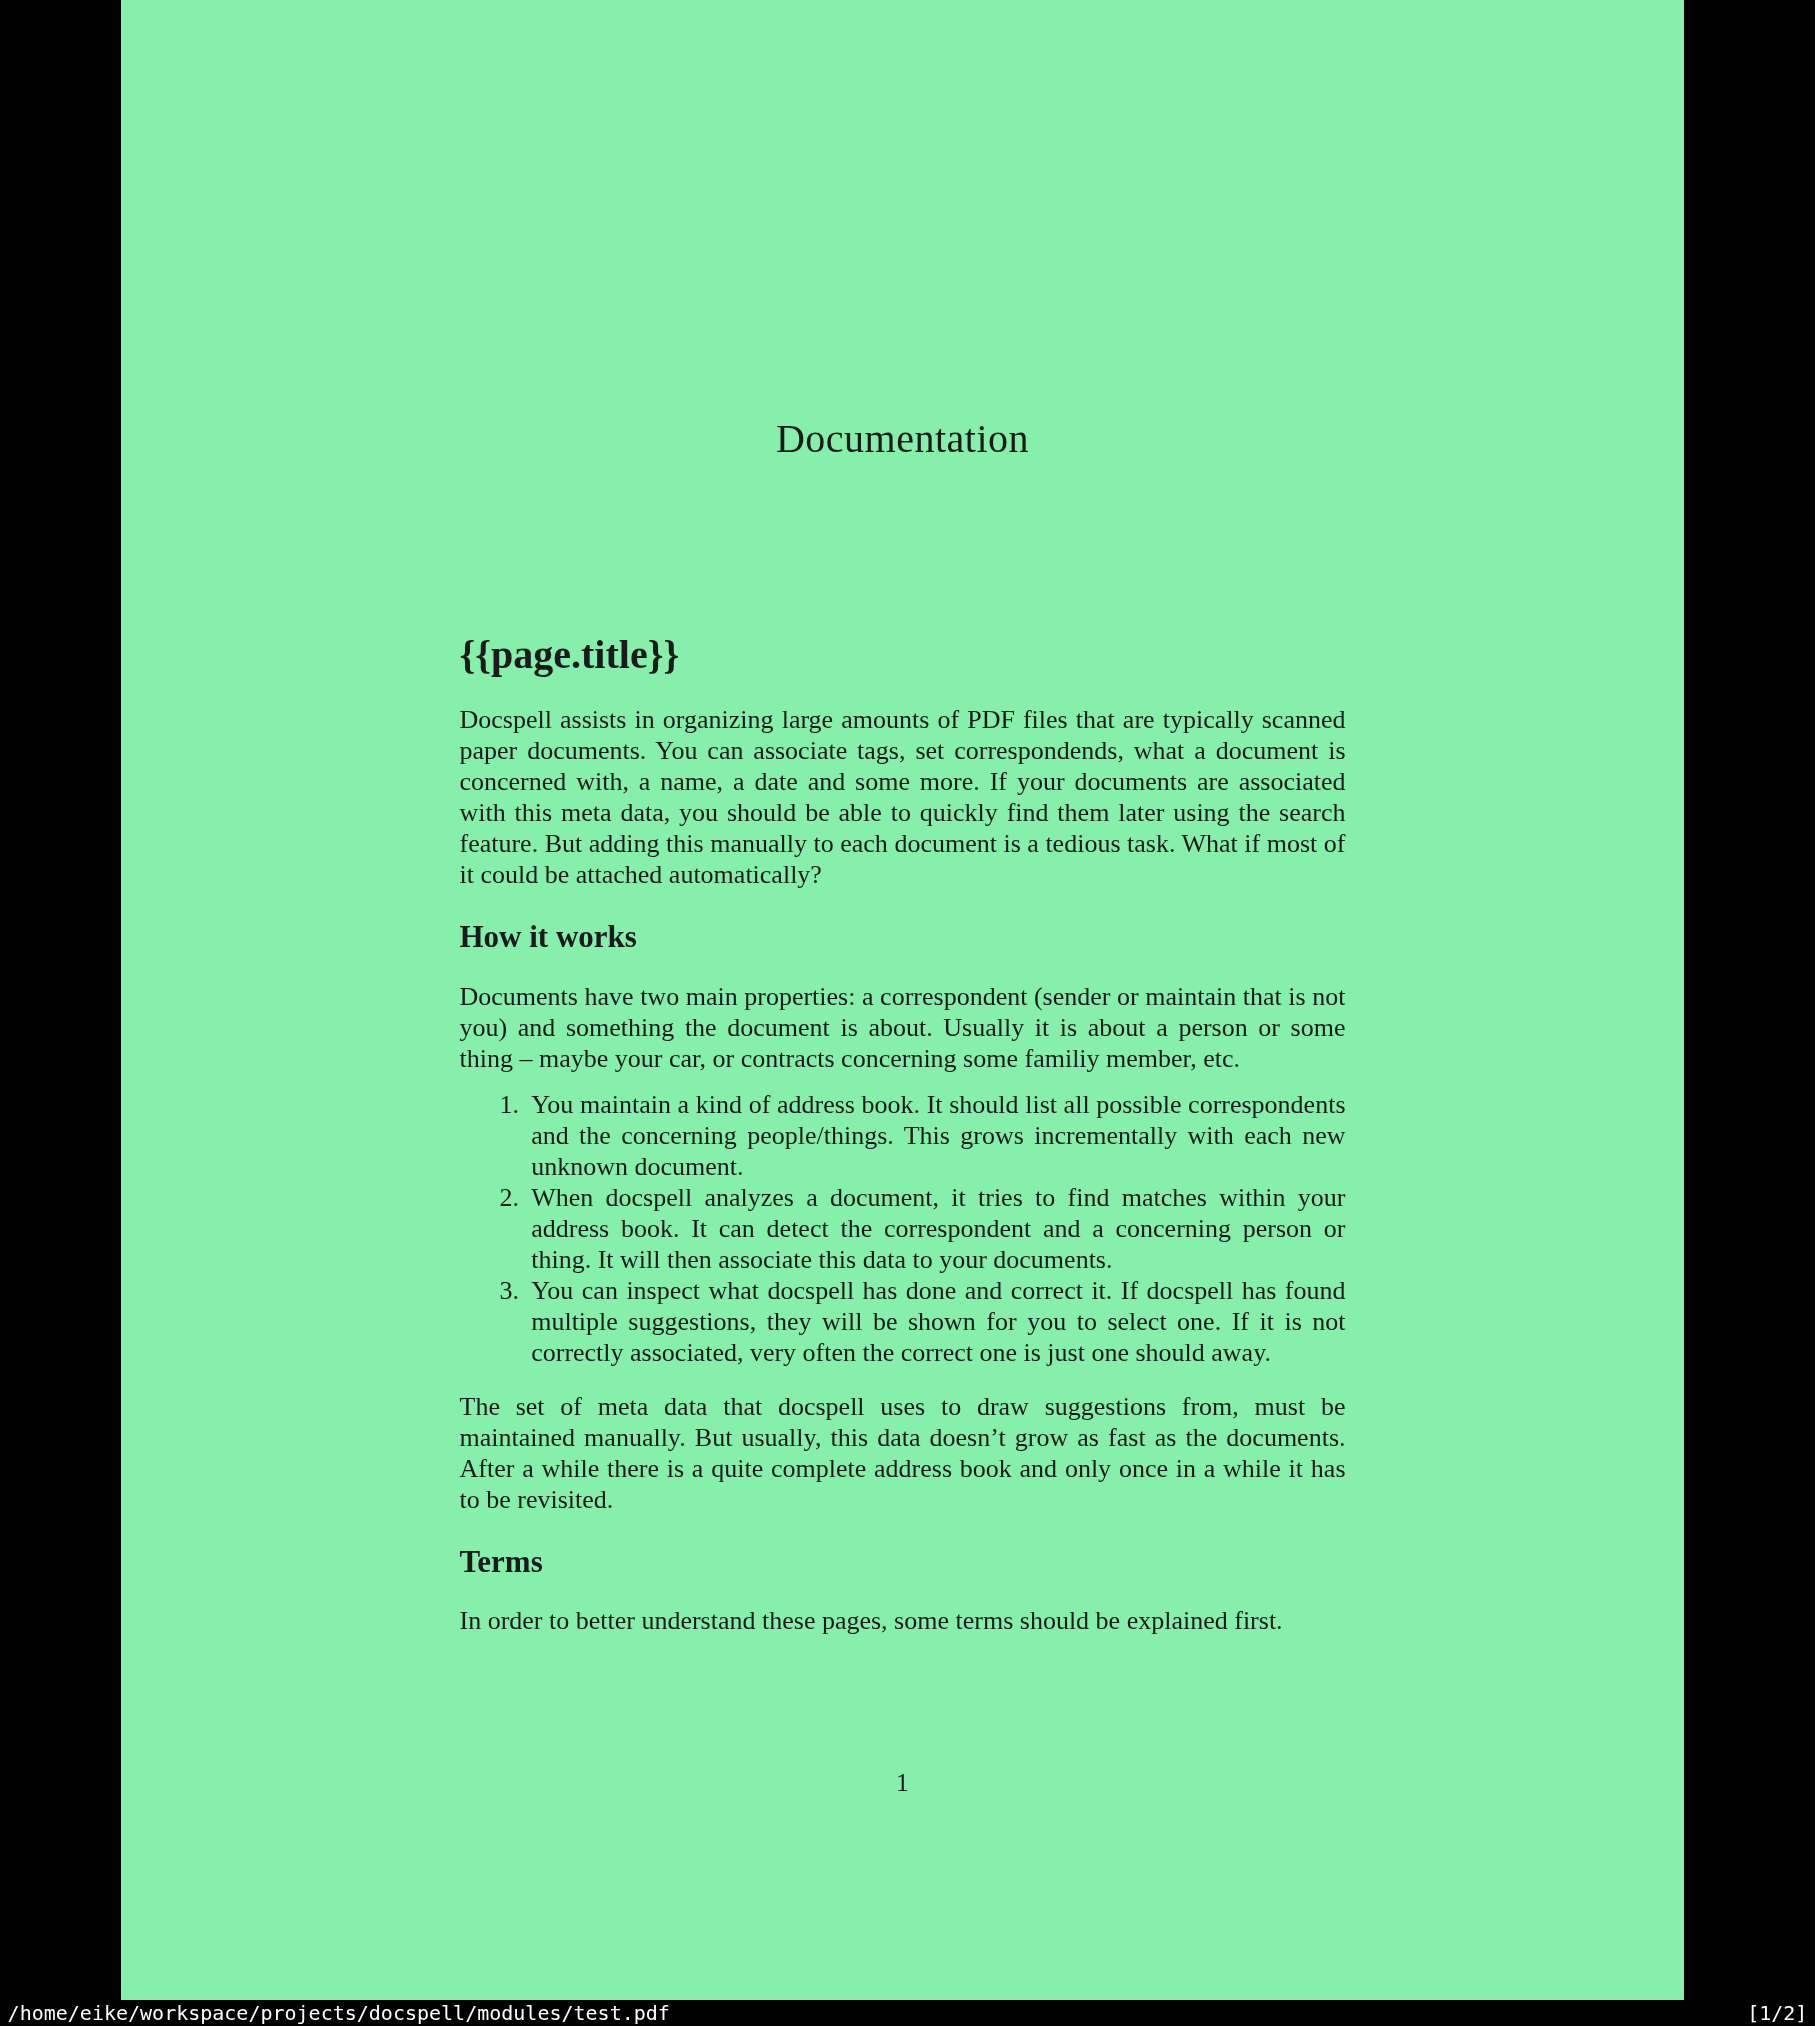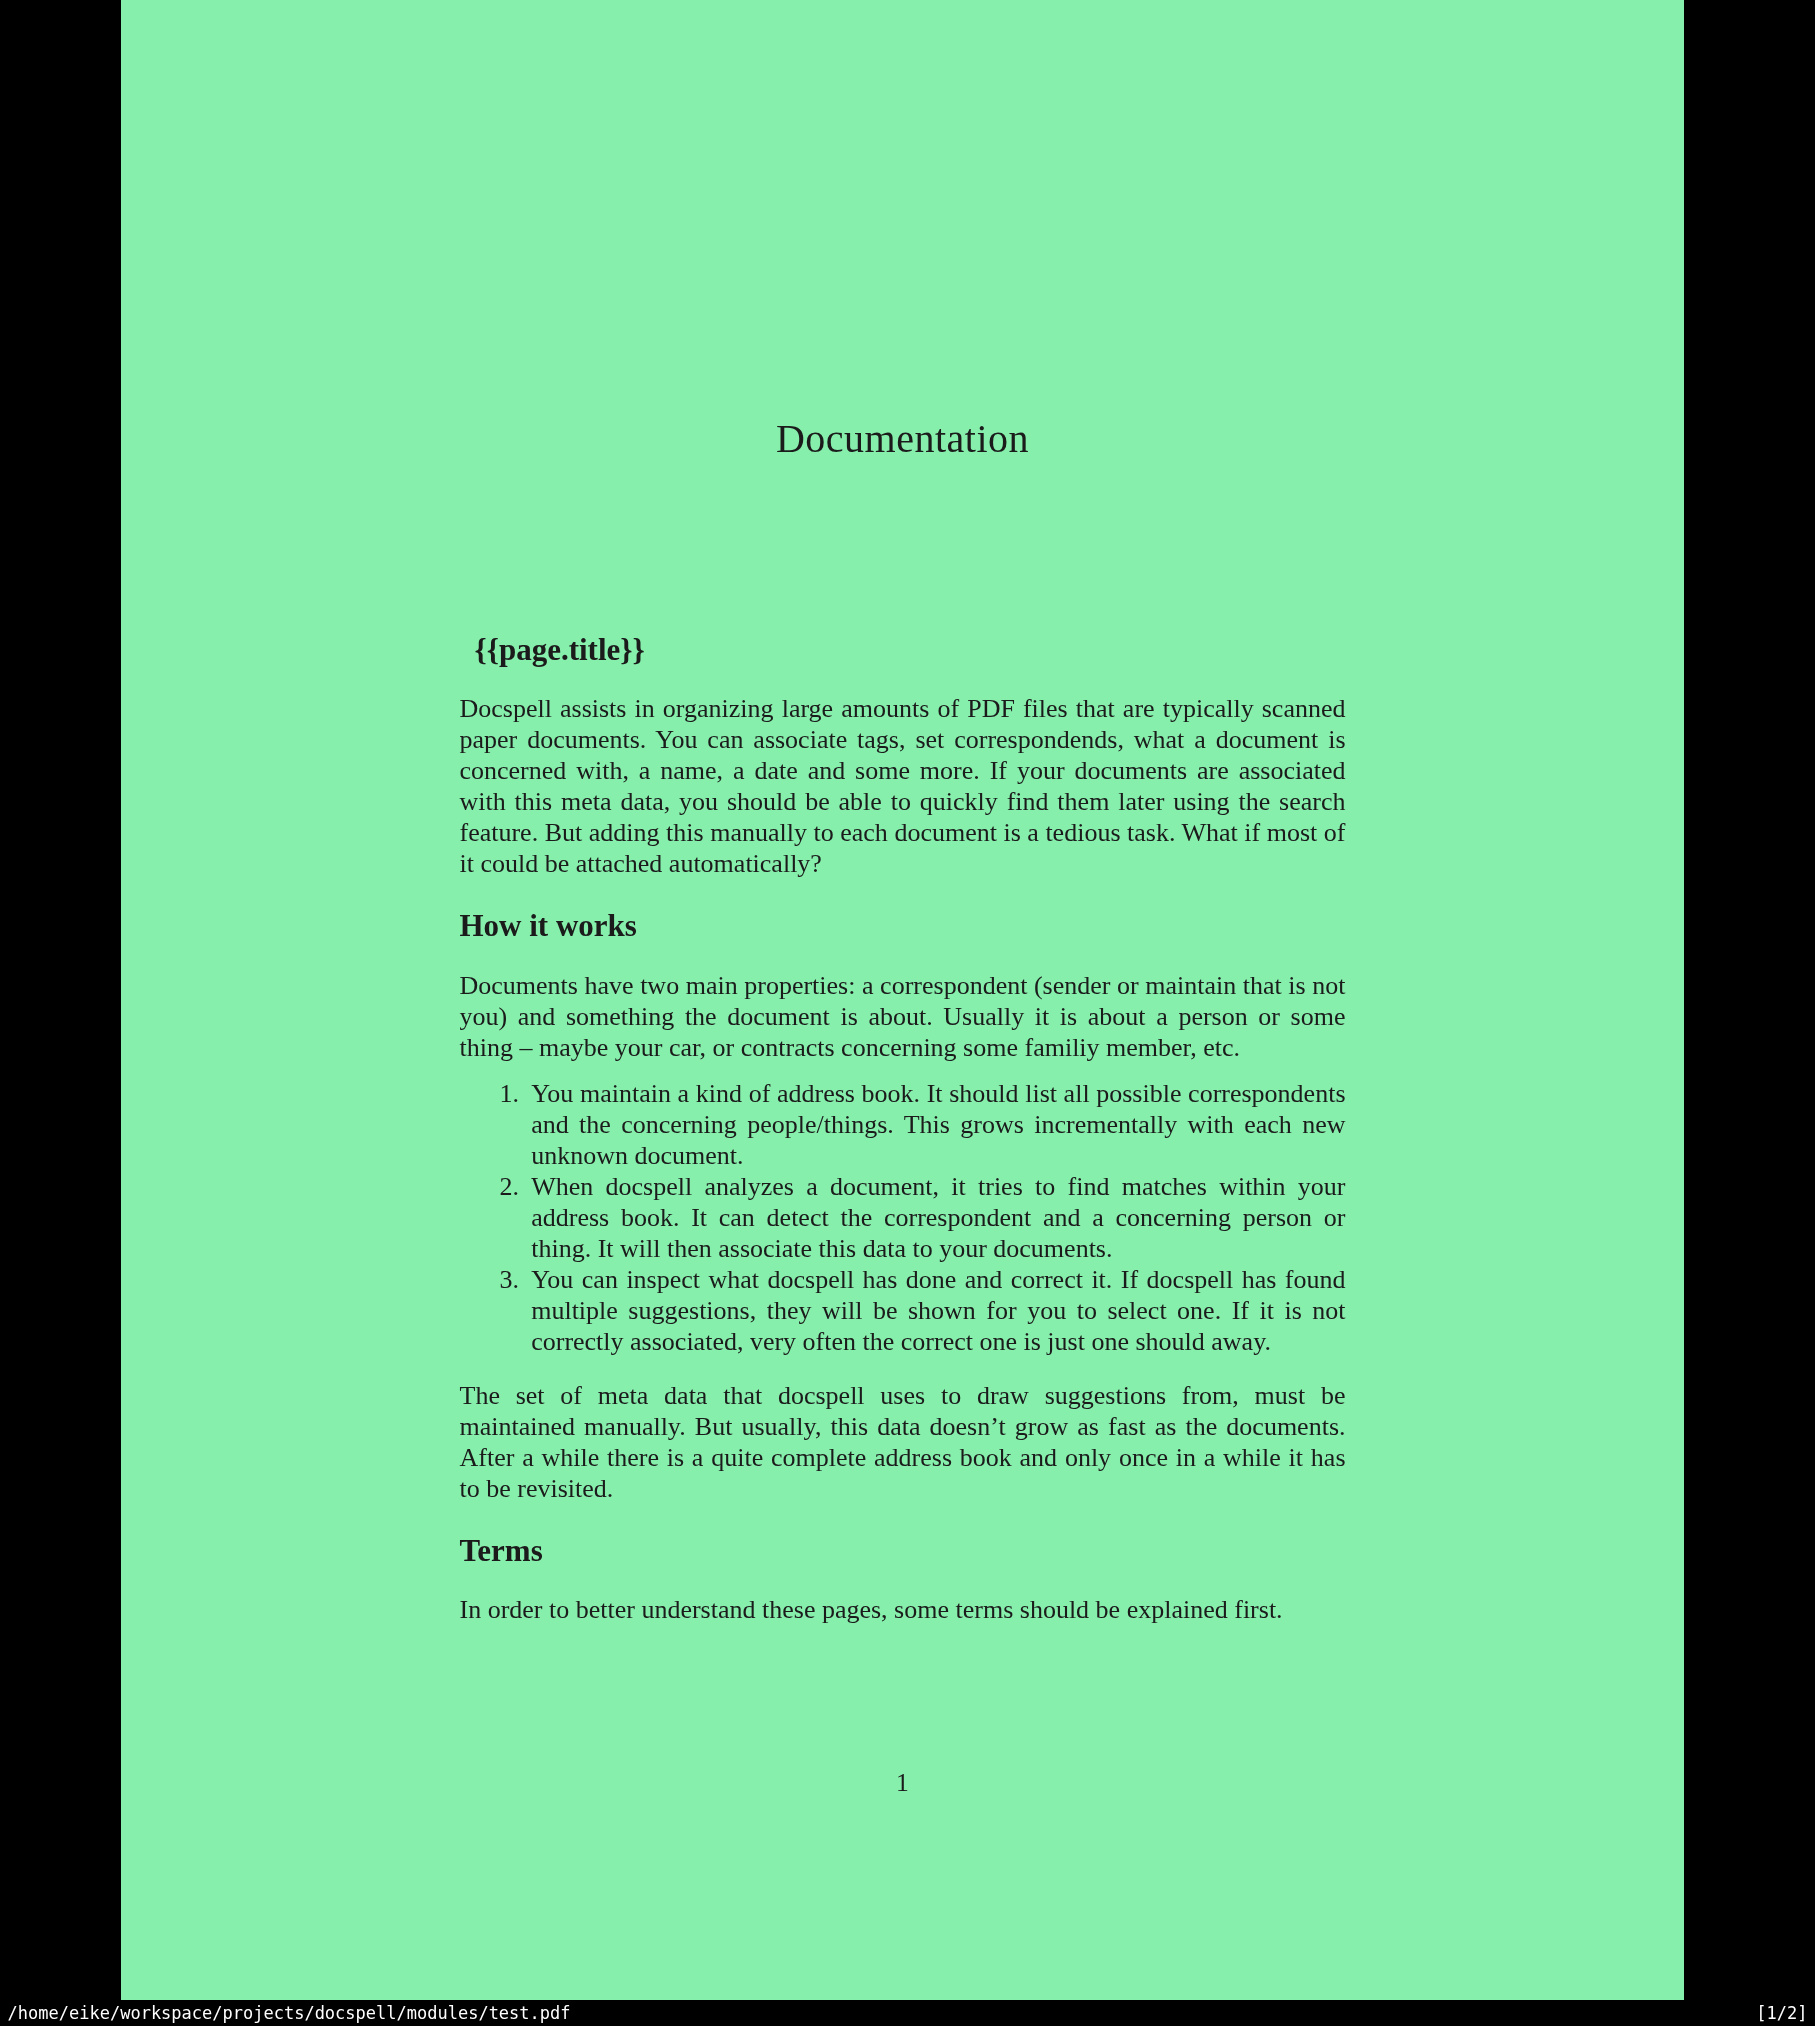--- a/index.html
+++ b/index.html
@@ -34,24 +34,24 @@
   }
   .doc-title {
     font-size: 40px;
     font-weight: normal;
     text-align: center;
     line-height: 1;
     margin: 0;
     letter-spacing: 0.5px;
   }
   .section-heading {
-    font-size: 31px;
+    font-size: 40px;
     font-weight: bold;
     line-height: 1.2;
-    margin: 172px 0 0 15px;
+    margin: 172px 0 0 0;
   }
   .subsection-heading {
     font-size: 31px;
     font-weight: bold;
     line-height: 1.2;
     margin: 28px 0 0 0;
   }
   .para {
     font-size: 26px;
     line-height: 31px;
@@ -84,21 +84,21 @@
   }
   .statusbar {
     position: absolute;
     left: 0;
     right: 0;
     bottom: 0;
     height: 26.5px;
     background: #000000;
     color: #ffffff;
     font-family: "DejaVu Sans Mono", "Liberation Mono", monospace;
-    font-size: 17px;
+    font-size: 20px;
     display: flex;
     justify-content: space-between;
     align-items: center;
     padding: 0 7.6px;
     box-sizing: border-box;
   }
 </style>
 </head>
 <body>
 

